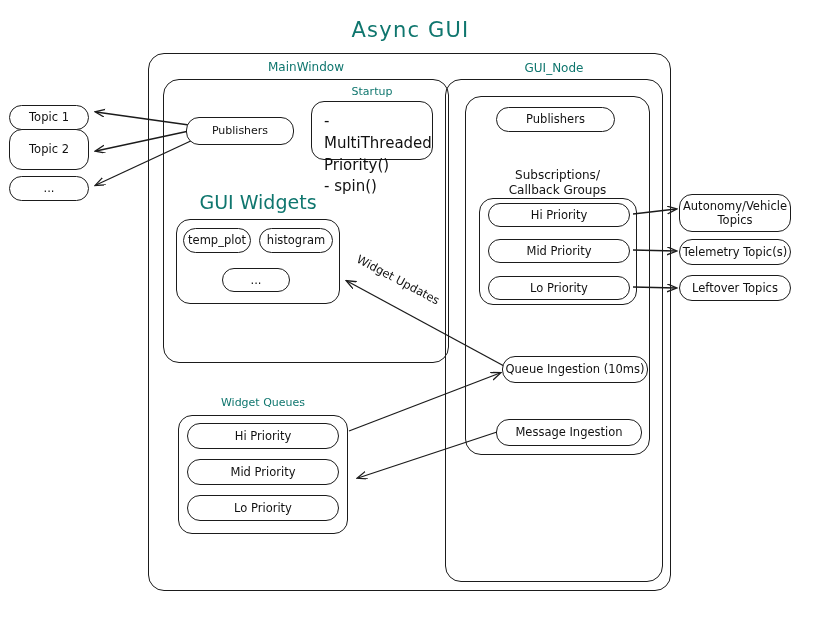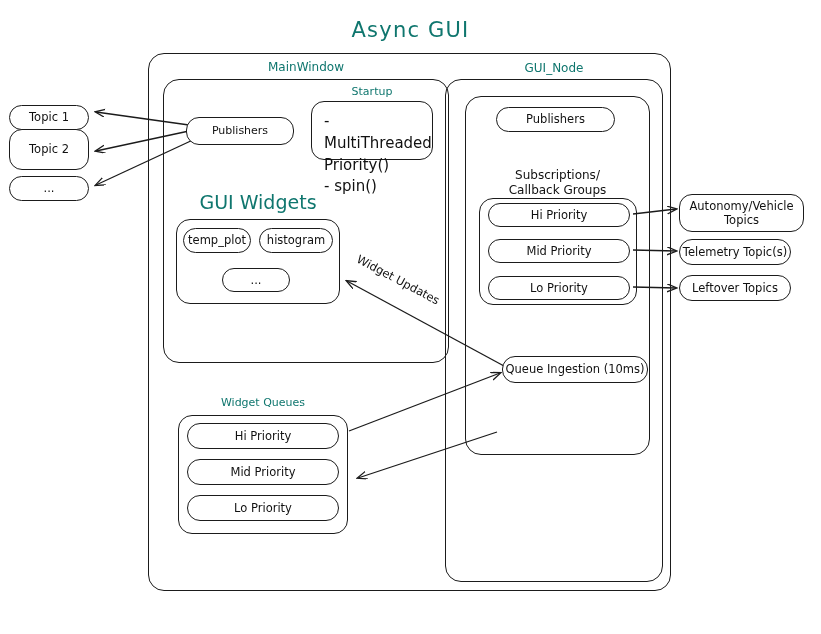--- a/index.html
+++ b/index.html
@@ -143,25 +143,26 @@
   <div class="node pill f12" style="left:496px; top:107px; width:119px; height:25px;">Publishers</div>
 
   <div class="caption f15" style="left:470px; top:152px; width:175px;margin-top:16px;">Subscriptions/
 Callback Groups</div>
   <div class="node grp-box" style="left:479px; top:198px; width:158px; height:107px;"></div>
   <div class="node pill f12" style="left:488px; top:203px; width:142px; height:24px;">Hi Priority</div>
   <div class="node pill f12" style="left:488px; top:239px; width:142px; height:24px;">Mid Priority</div>
   <div class="node pill f12" style="left:488px; top:276px; width:142px; height:24px;">Lo Priority</div>
 
   <div class="node pill f12" style="left:502px; top:356px; width:146px; height:27px;">Queue Ingestion (10ms)</div>
+  <div class="node pill f12" style="left:496px; top:419px; width:146px; height:27px;">Message Ingestion</div>
 
   <div class="node pill f12" style="left:9px; top:105px; width:80px; height:25px;">Topic 1</div>
   <div class="node pill f12" style="left:9px; top:129px; width:80px; height:41px;">Topic 2</div>
   <div class="node pill f12" style="left:9px; top:176px; width:80px; height:25px;">...</div>
 
-  <div class="caption node pill f12" style="left:679px; top:194px; width:125px; height:38px;">Autonomy/Vehicle
+  <div class="caption node pill f12" style="left:679px; top:194px; width:112px; height:38px;">Autonomy/Vehicle
 Topics</div>
   <div class="node pill f12" style="left:679px; top:275px; width:112px; height:26px;">Leftover Topics</div>
   <div class="node pill f12" style="left:679px; top:239px; width:112px; height:26px;">Telemetry Topic(s)</div>
 
   <div class="edge-label f12" style="left:361px; top:252px; transform: rotate(28deg);">Widget Updates</div>
 
 </div>
 
 </body></html>

